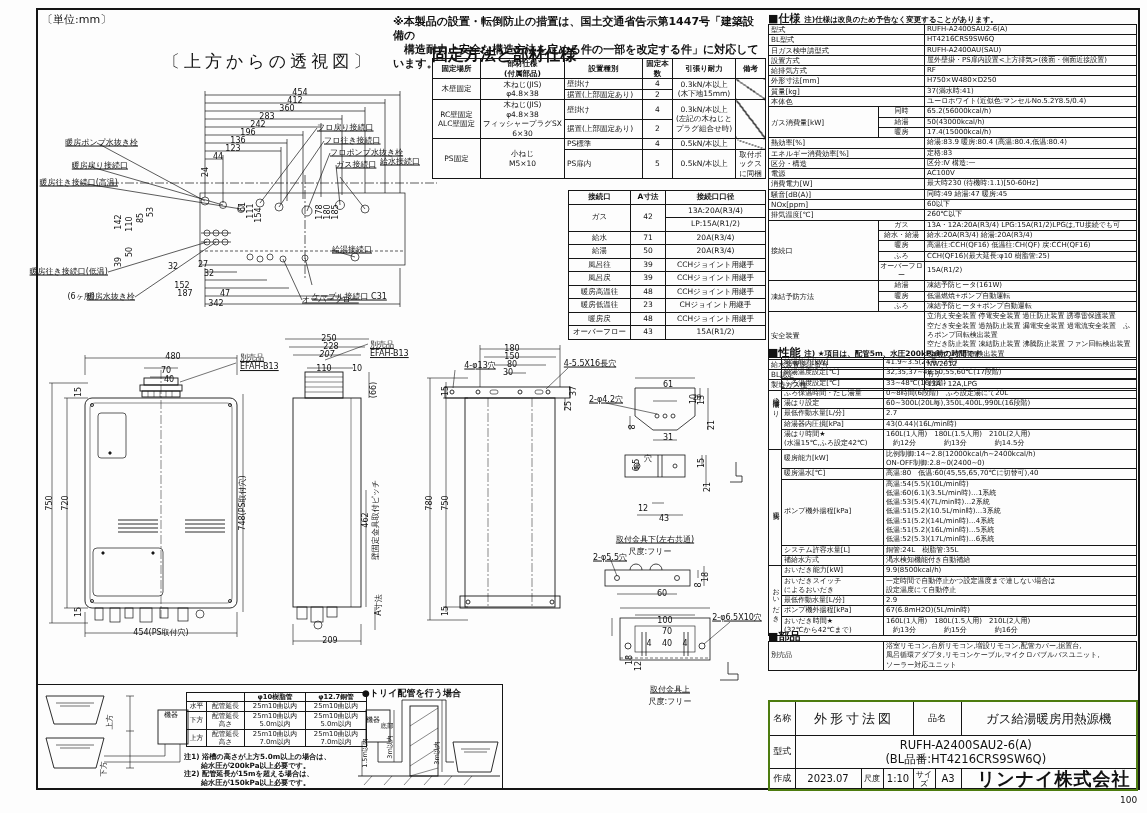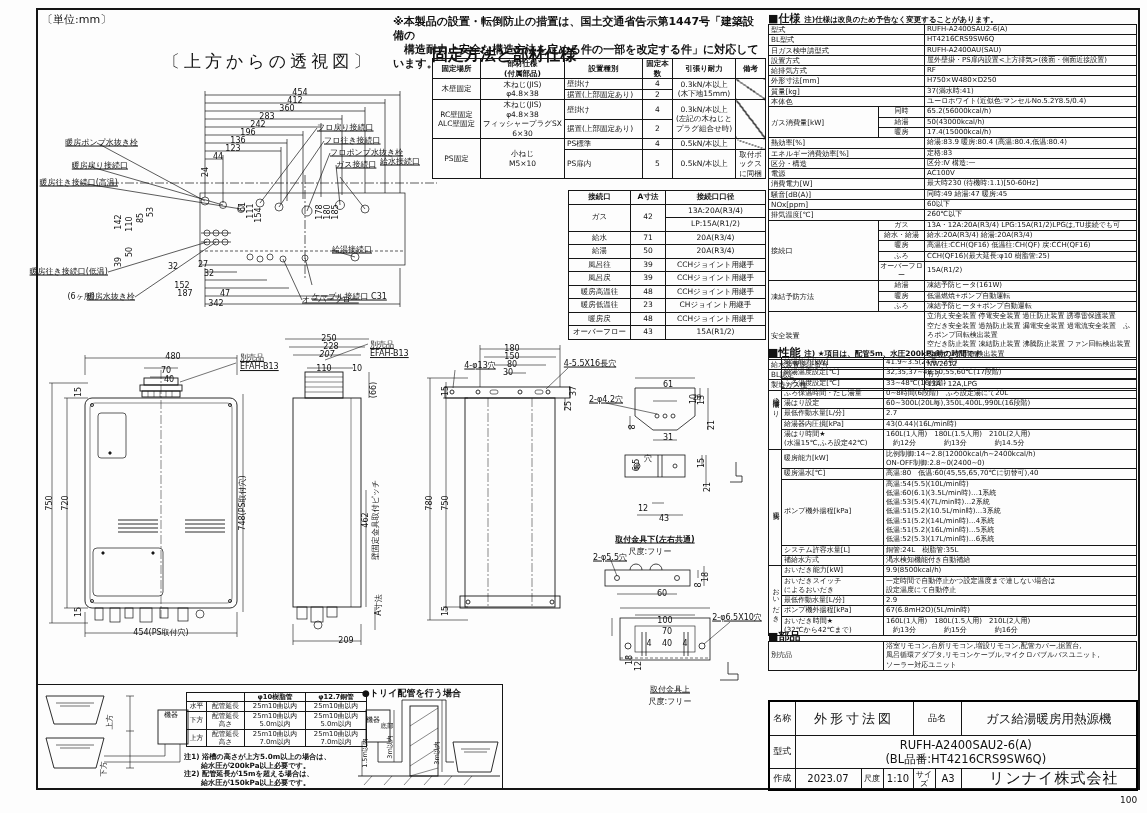--- a/index.html
+++ b/index.html
@@ -784,21 +784,21 @@
     <tbody>
         <tr>
           <td class="lbl">別売品</td>
           <td class="val">浴室リモコン,台所リモコン,増設リモコン,配管カバー,据置台,
 風呂循環アダプタ,リモコンケーブル,マイクロバブルバスユニット,
 ソーラー対応ユニット</td>
         </tr>
       </tbody>
   </table>
 
-  <table class="tb abs" style="left:768px;top:700px;width:368px;height:89px;border:2px solid #000000;">
+  <table class="tb abs" style="left:768px;top:700px;width:368px;height:89px;border:2px solid #4d7c0f;">
     <colgroup>
         <col style="width:26px">
         <col style="width:66px">
         <col style="width:22px">
         <col style="width:30px">
         <col style="width:22px">
         <col style="width:26px">
         <col style="width:176px">
       </colgroup>
     <tbody>
@@ -813,21 +813,21 @@
       <td colspan="6" style="font-size:11.5px;line-height:14px;">RUFH-A2400SAU2-6(A)
 (BL品番:HT4216CRS9SW6Q)</td>
     </tr>
     <tr style="height:22px;">
       <td style="font-size:9px;">作成</td>
       <td style="font-size:10px;">2023.07</td>
       <td style="font-size:8px;">尺度</td>
       <td style="font-size:10px;">1:10</td>
       <td style="font-size:8px;">サイズ</td>
       <td style="font-size:10px;">A3</td>
-      <td style="font-size:15px;font-weight:normal;letter-spacing:1px;padding-left:12px;">リンナイ株式会社</td>
+      <td style="font-size:18px;font-weight:bold;letter-spacing:1px;padding-left:12px;">リンナイ株式会社</td>
     </tr>
   </tbody>
     </table>
 
   <div class="pagenum" style="left:1120px;top:795px;">100</div>
 
   <div class="overlay">
       <span class="ann" style="left: 300px; top: 93px;">454</span>
       <span class="ann" style="left: 295px; top: 101px;">412</span>
       <span class="ann" style="left: 287px; top: 109px;">360</span>
@@ -890,21 +890,21 @@
       <span class="ann" style="left: 331px; top: 347px;">228</span>
       <span class="ann" style="left: 327px; top: 355px; font-style: italic;">207</span>
       <span class="ann" style="left: 324px; top: 369px;">110</span>
       <span class="ann" style="left: 357px; top: 369px;">10</span>
       <span class="ann und al" style="left: 370px; top: 350px;">別売品
 EFAH-B13</span>
       <span class="ann rot" style="left: 374px; top: 390px;">(66)</span>
       <span class="ann rot" style="left: 366px; top: 520px;">462</span>
       <span class="ann rot" style="left: 376px; top: 520px;">壁固定金具取付ピッチ</span>
       <span class="ann rot" style="left: 379px; top: 605px;">A寸法</span>
-      <span class="ann" style="left: 330px; top: 641px; margin-left: 16px;">209</span>
+      <span class="ann" style="left: 330px; top: 641px;">209</span>
     </div>
   <div class="overlay">
       <span class="ann und" style="left: 452px; top: 366px; margin-left: 28px;">4-φ13穴</span>
       <span class="ann und" style="left: 590px; top: 364px;">4-5.5X16長穴</span>
       <span class="ann" style="left: 512px; top: 349px;">180</span>
       <span class="ann" style="left: 512px; top: 357px;">150</span>
       <span class="ann" style="left: 512px; top: 365px;">80</span>
       <span class="ann" style="left: 508px; top: 373px;">30</span>
       <span class="ann rot" style="left: 446px; top: 391px;">15</span>
       <span class="ann rot" style="left: 430px; top: 503px;">780</span>
@@ -921,21 +921,21 @@
       <span class="ann rot" style="left: 702px; top: 400px;">13</span>
       <span class="ann rot" style="left: 633px; top: 427px;">8</span>
       <span class="ann rot" style="left: 712px; top: 425px;">21</span>
       <span class="ann" style="left: 668px; top: 438px;">31</span>
       <span class="ann rot" style="left: 637px; top: 465px;">6.5</span>
       <span class="ann" style="left: 648px; top: 459px;">穴</span>
       <span class="ann rot" style="left: 702px; top: 463px;">15</span>
       <span class="ann rot" style="left: 708px; top: 487px;">21</span>
       <span class="ann" style="left: 643px; top: 509px;">12</span>
       <span class="ann" style="left: 664px; top: 519px;">43</span>
-      <span class="ann und" style="left: 655px; top: 540px; font-weight: bold;">取付金具下(左右共通)</span>
+      <span class="ann und" style="left: 655px; top: 540px;">取付金具下(左右共通)</span>
       <span class="ann" style="left: 650px; top: 552px;">尺度:フリー</span>
       <span class="ann und" style="left: 610px; top: 558px;">2-φ5.5穴</span>
       <span class="ann" style="left: 662px; top: 594px;">60</span>
       <span class="ann rot" style="left: 699px; top: 585px;">8</span>
       <span class="ann rot" style="left: 706px; top: 577px;">18</span>
       <span class="ann" style="left: 665px; top: 621px;">100</span>
       <span class="ann" style="left: 667px; top: 632px;">70</span>
       <span class="ann" style="left: 649px; top: 644px;">4</span>
       <span class="ann" style="left: 667px; top: 644px;">40</span>
       <span class="ann" style="left: 685px; top: 644px;">4</span>

